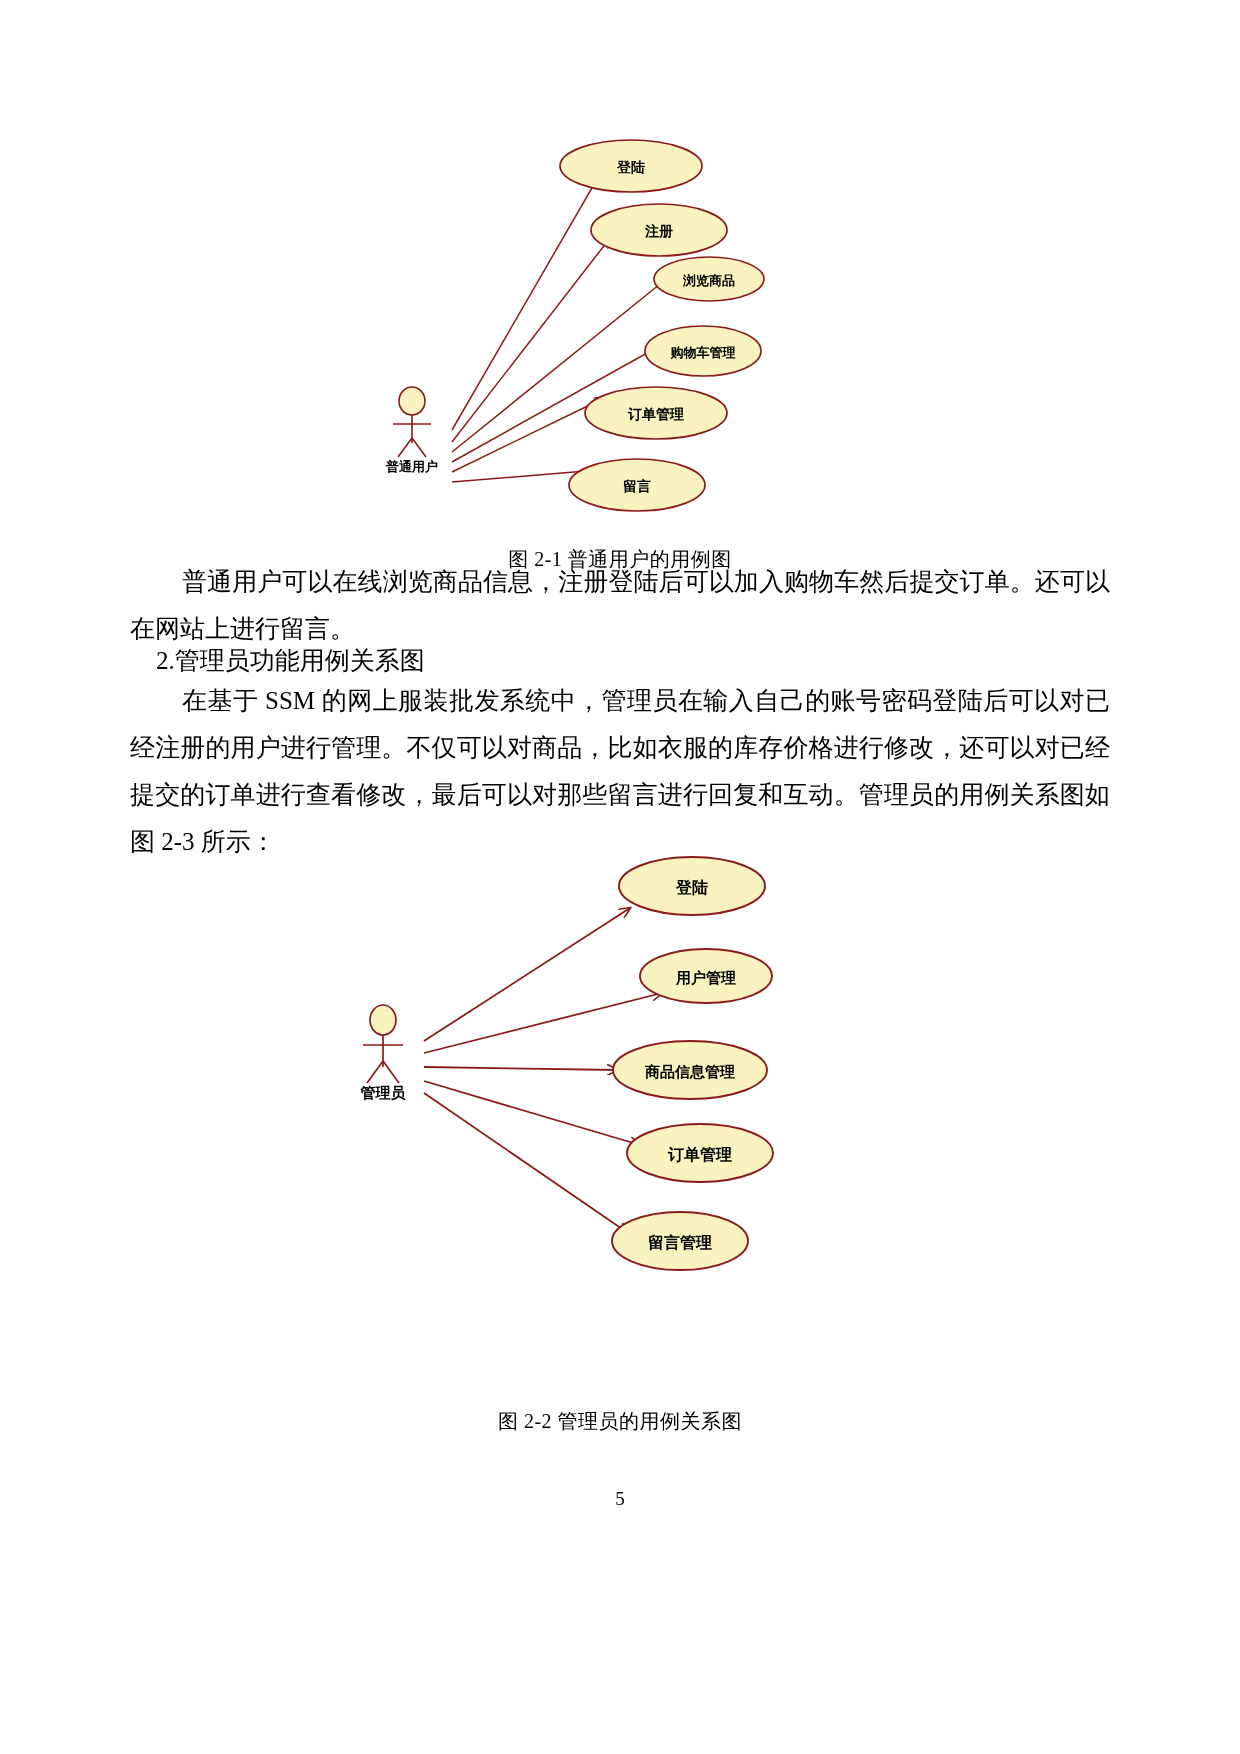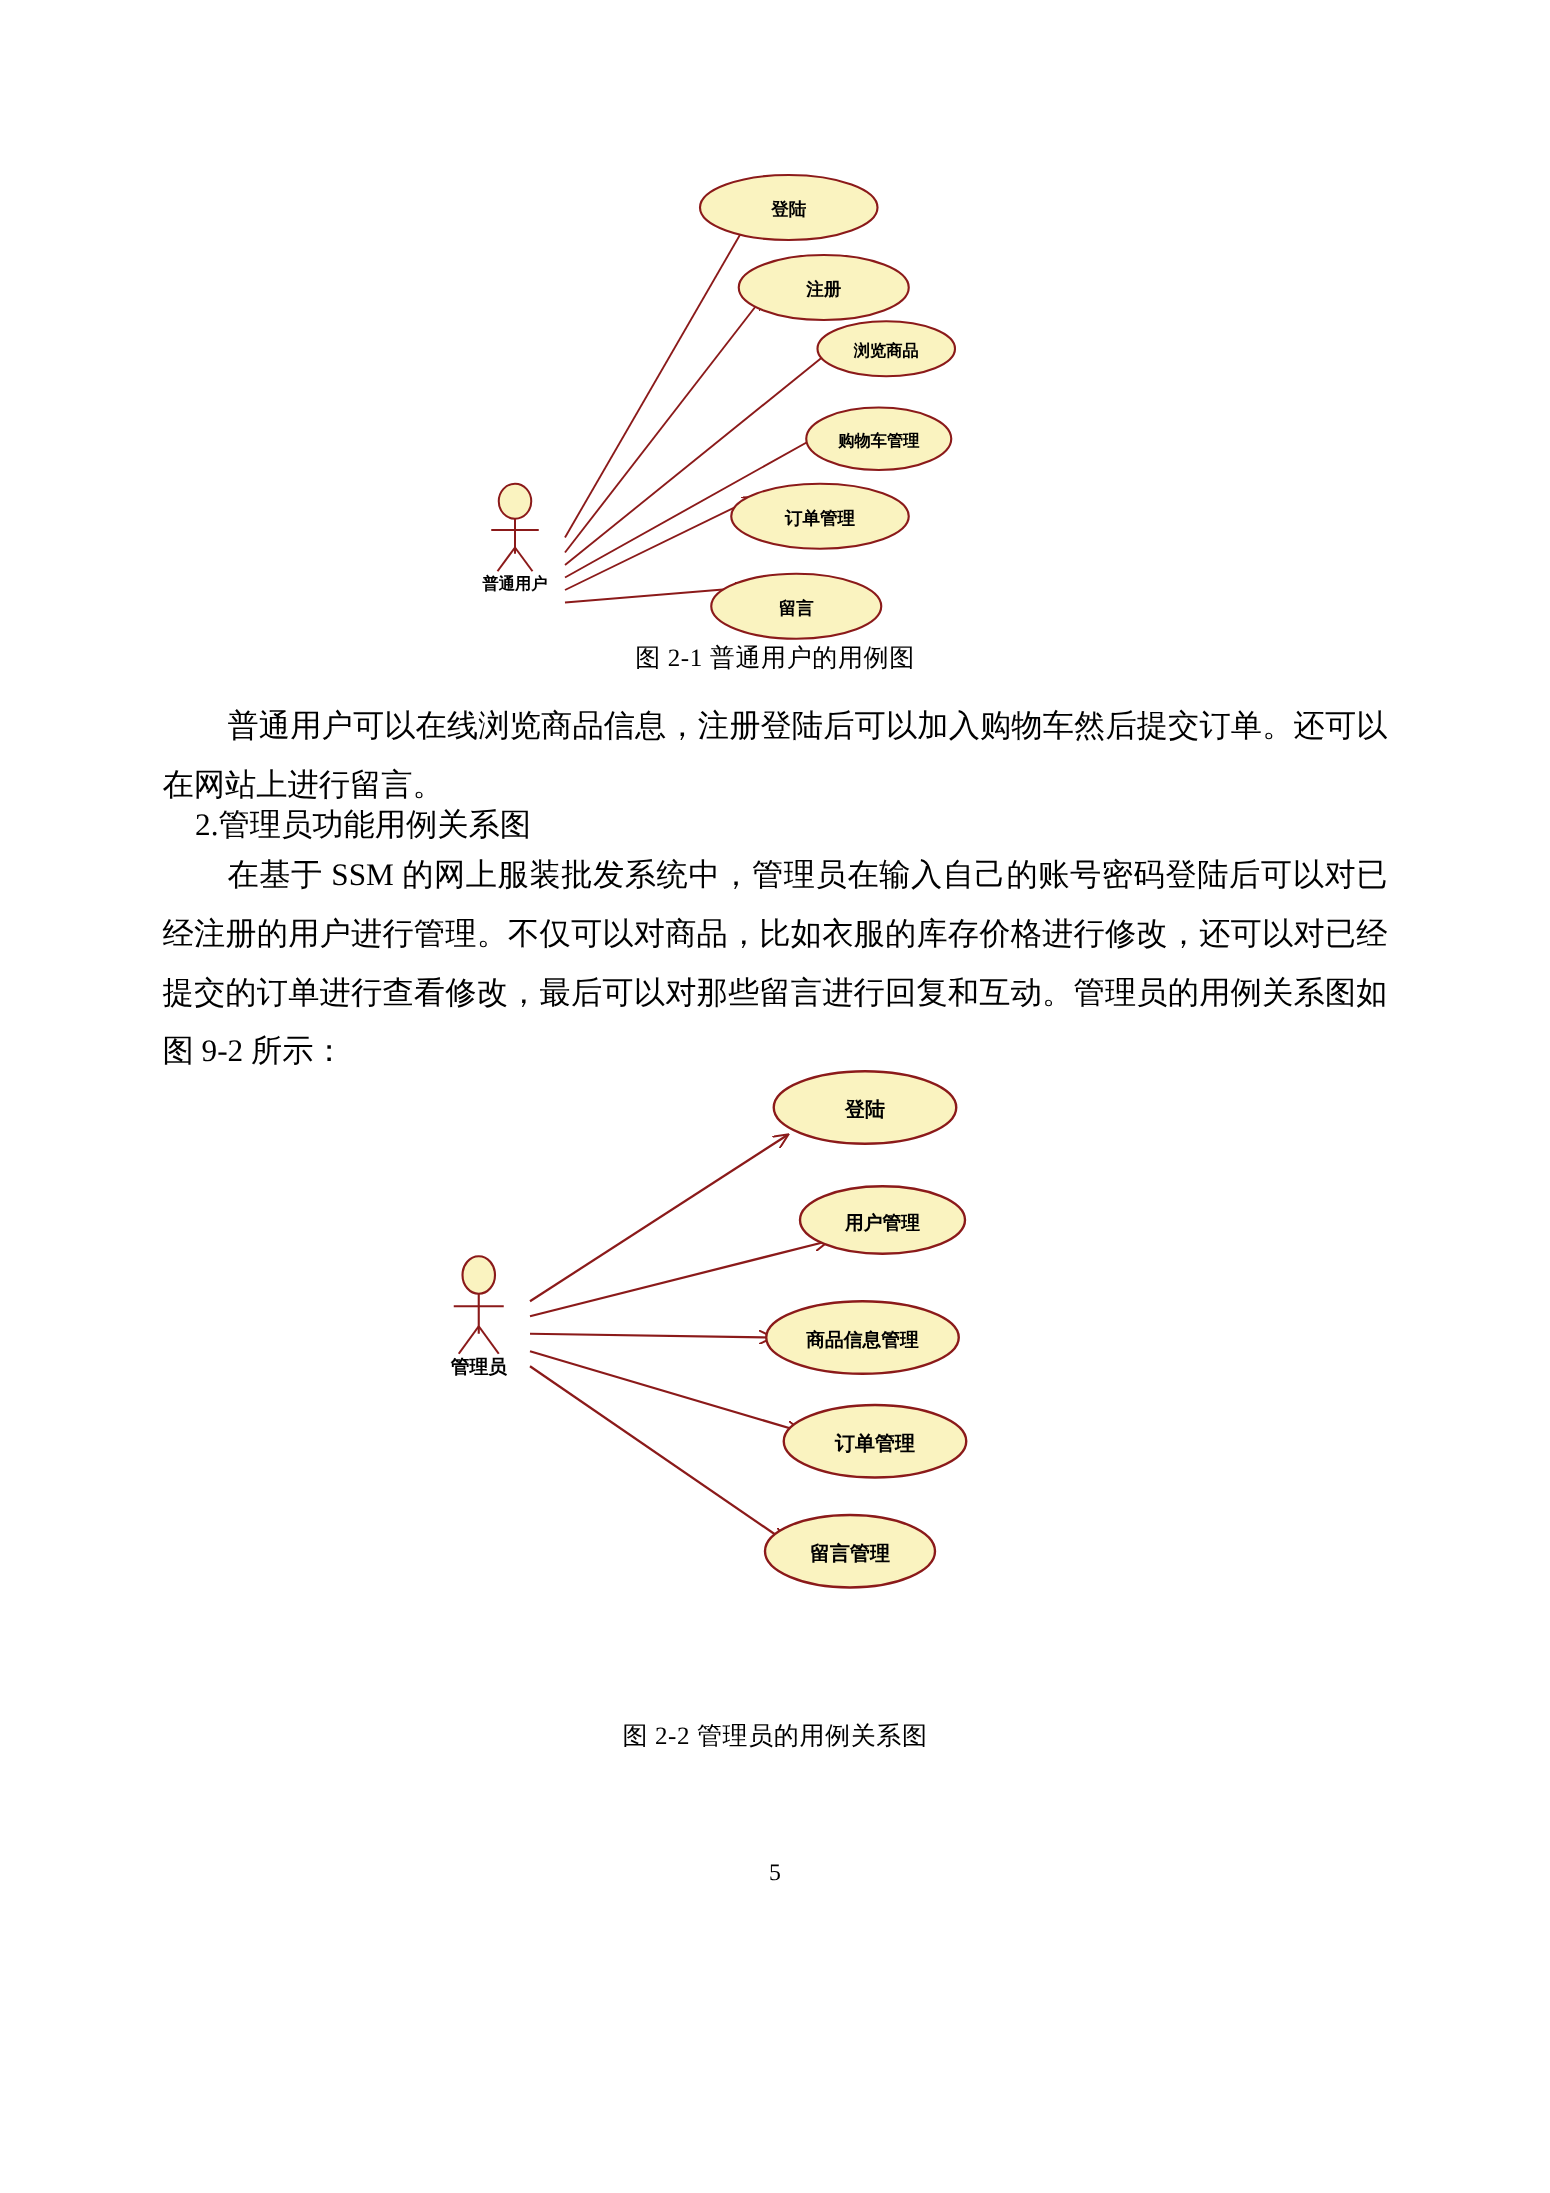--- a/index.html
+++ b/index.html
@@ -32,20 +32,21 @@
 
   
   .caption {
     position: absolute;
     width: 1240px;
     text-align: center;
     font-size: 20px;
     line-height: 28px;
     letter-spacing: 0.5px;
     font-family: "Liberation Serif", "DejaVu Serif", serif;
+    margin-top: 32px;
   }
 
   
   .body-text {
     position: absolute;
     left: 130px;
     width: 980px;
     font-size: 25px;
     line-height: 47px;
     text-align: justify;
@@ -139,21 +140,21 @@
       </g>
     </svg>
   </div>
 
   <div class="caption" style="top:513px;">图 2-1 普通用户的用例图</div>
 
   <div class="body-text indent2" style="top:558px;">普通用户可以在线浏览商品信息，注册登陆后可以加入购物车然后提交订单。还可以在网站上进行留言。</div>
 
   <div class="body-text indent1" style="top:637px;">2.管理员功能用例关系图</div>
 
-  <div class="body-text indent2" style="top:677px;">在基于 SSM 的网上服装批发系统中，管理员在输入自己的账号密码登陆后可以对已经注册的用户进行管理。不仅可以对商品，比如衣服的库存价格进行修改，还可以对已经提交的订单进行查看修改，最后可以对那些留言进行回复和互动。管理员的用例关系图如图 9-2 所示：</div>
+  <div class="body-text indent2" style="top:677px;">在基于 SSM 的网上服装批发系统中，管理员在输入自己的账号密码登陆后可以对已经注册的用户进行管理。不仅可以对商品，比如衣服的库存价格进行修改，还可以对已经提交的订单进行查看修改，最后可以对那些留言进行回复和互动。管理员的用例关系图如图 2-3 所示：</div>
 
   <div class="diagram" style="top:845px;">
     <svg width="1240" height="450" viewBox="0 0 1240 450" xmlns="http://www.w3.org/2000/svg">
       <defs>
         <marker id="ah2" markerWidth="13" markerHeight="11" refX="11" refY="5.5" orient="auto" markerUnits="userSpaceOnUse">
           <path d="M0,0 L12,5.5 L0,11" fill="none" stroke="#8B1A1A" stroke-width="1.6"></path>
         </marker>
       </defs>
 
       <g>

